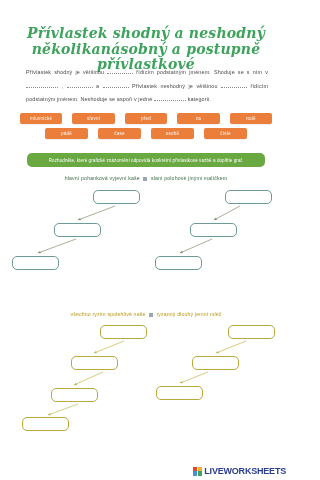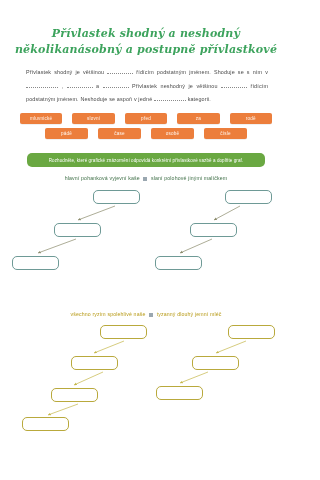--- a/index.html
+++ b/index.html
@@ -13,21 +13,21 @@
   .sheet{position:absolute;inset:0;background:#fff;}
 
   
   .title{
     position:absolute;left:0;right:0;top:26px;
     text-align:center;
     color:#3da35d;
     font-family:"DejaVu Serif", serif;
     font-style:italic;
     font-weight:bold;
-    font-size:11px;
+    font-size:14px;
     line-height:15.5px;
     letter-spacing:.2px;
   }
   .title .l2{display:block;}
 
   
   .para{
     position:absolute;left:26px;right:24px;top:66px;
     font-size:5.4px;
     line-height:13.6px;
@@ -229,14 +229,23 @@
     </svg>
     <div class="dbox" style="left:100px;top:5px;width:47px;height:14px;"></div>
     <div class="dbox" style="left:71px;top:36px;width:47px;height:14px;"></div>
     <div class="dbox" style="left:51px;top:68px;width:47px;height:14px;"></div>
     <div class="dbox" style="left:22px;top:97px;width:47px;height:14px;"></div>
     <div class="dbox" style="left:228px;top:5px;width:47px;height:14px;"></div>
     <div class="dbox" style="left:192px;top:36px;width:47px;height:14px;"></div>
     <div class="dbox" style="left:156px;top:66px;width:47px;height:14px;"></div>
   </div>
 
+  <div class="logo">
+    <span class="logo-mark">
+      <i style="background:#e8452c"></i>
+        <i style="background:#f5b32d"></i>
+      <i style="background:#4a8fd4"></i>
+        <i style="background:#3da35d"></i>
+    </span>
+    <span class="logo-text">LIVEWORKSHEETS</span>
+  </div>
 
 </div>
 
 </body></html>

